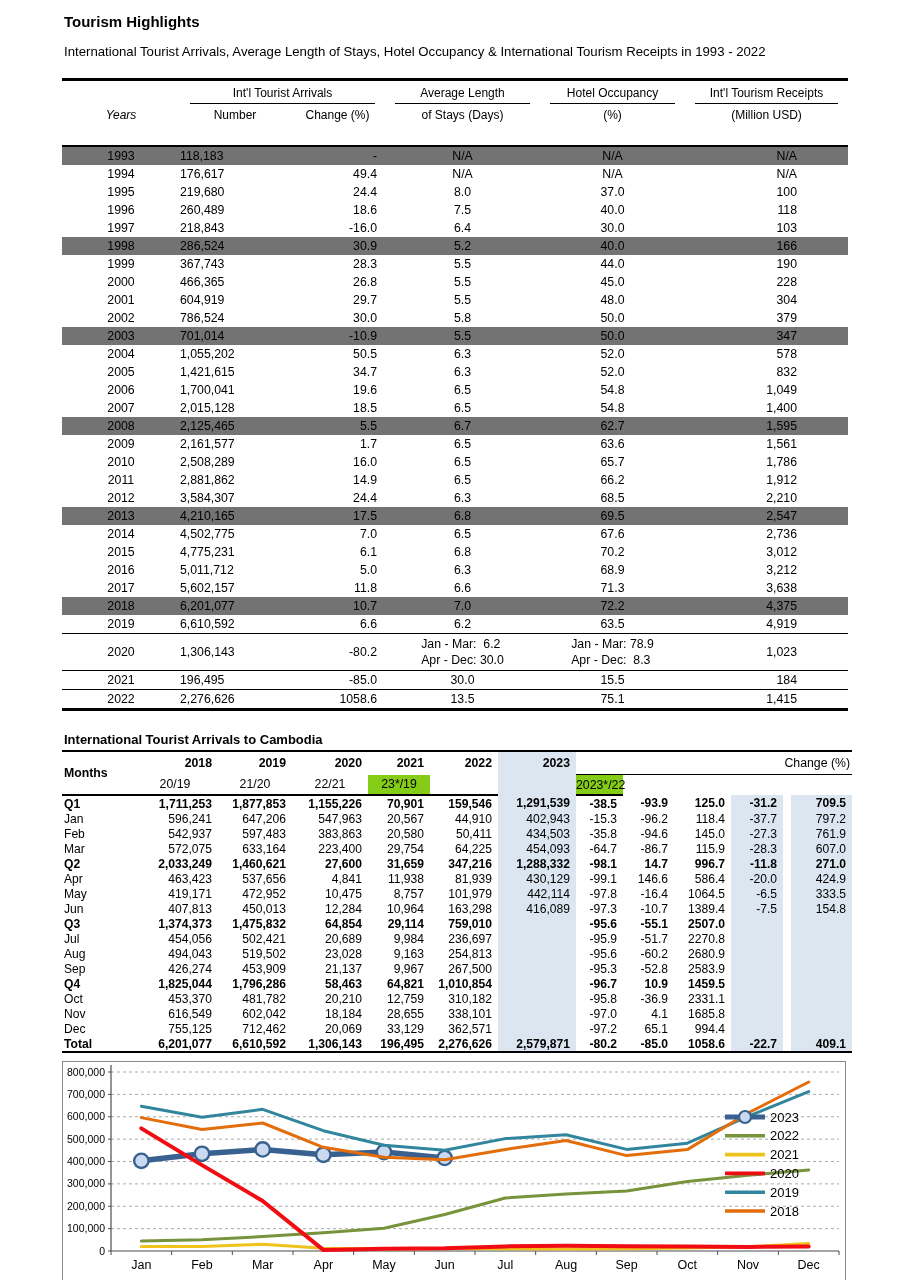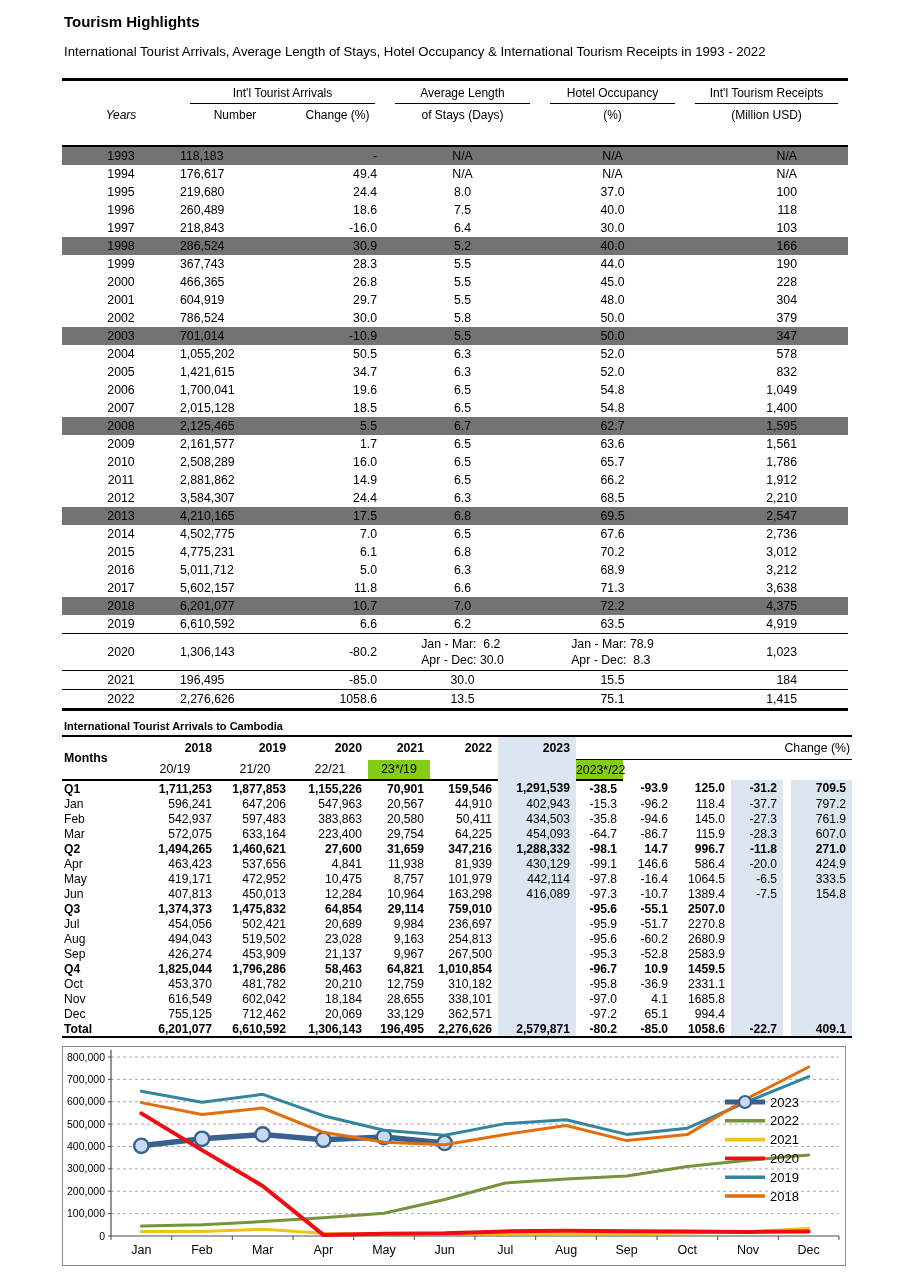--- a/index.html
+++ b/index.html
@@ -22,21 +22,21 @@
   #table1 tr.sep td{border-top:1px solid #000;}
   .c-year{text-align:center;}
   .c-num{padding-right:12px !important;}
   .c-chg{text-align:right;padding-right:8px !important;}
   .c-stay,.c-occ{text-align:center;}
   .c-rec{text-align:right;padding-right:51px !important;}
   .two-line{display:inline-block;text-align:left;white-space:pre;line-height:16px;padding:2px 0;}
   .two-line span{display:block;}
 
   
-  .t2title{font-size:11px;font-weight:bold;margin:9px 0 3px 2px;}
+  .t2title{font-size:13px;font-weight:bold;margin:21px 0 3px 2px;}
   #table2{width:790px;border-top:2.5px solid #000;border-bottom:2.5px solid #000;}
   #table2 th{font-size:12.3px;padding:0;}
   #table2 .h1 th{height:22px;vertical-align:middle;}
   #table2 th.months{font-weight:bold;text-align:left;padding-left:2px;border-bottom:2.2px solid #000;}
   #table2 th.yr{font-weight:bold;text-align:right;padding-right:6px;}
   #table2 th.yr23{font-weight:bold;text-align:right;padding-right:6px;background:#dce6f1;vertical-align:top;padding-top:4px;}
   #table2 th.chglbl{font-weight:normal;text-align:right;border-bottom:1.5px solid #000;padding-right:2px;}
   #table2 .h2 th{font-weight:normal;height:19px;text-align:center;border-bottom:2.2px solid #000;vertical-align:middle;}
   #table2 .h2 th.shade, #table2 .h2 td.shade{background:#84cc16;margin-left:12px;}
   #table2 .h2 td.gap{border-bottom:2.2px solid #000;}
@@ -429,21 +429,21 @@
           <td class="shade">454,093</td>
           <td>-64.7</td>
           <td>-86.7</td>
           <td>115.9</td>
           <td class="shade">-28.3</td>
           <td class="gap"></td>
           <td class="shade">607.0</td>
         </tr>
         <tr class="b">
           <td class="lbl">Q2</td>
-          <td>1,494,265</td>
+          <td>2,033,249</td>
           <td>1,460,621</td>
           <td>27,600</td>
           <td>31,659</td>
           <td>347,216</td>
           <td class="shade">1,288,332</td>
           <td>-98.1</td>
           <td>14.7</td>
           <td>996.7</td>
           <td class="shade">-11.8</td>
           <td class="gap"></td>

